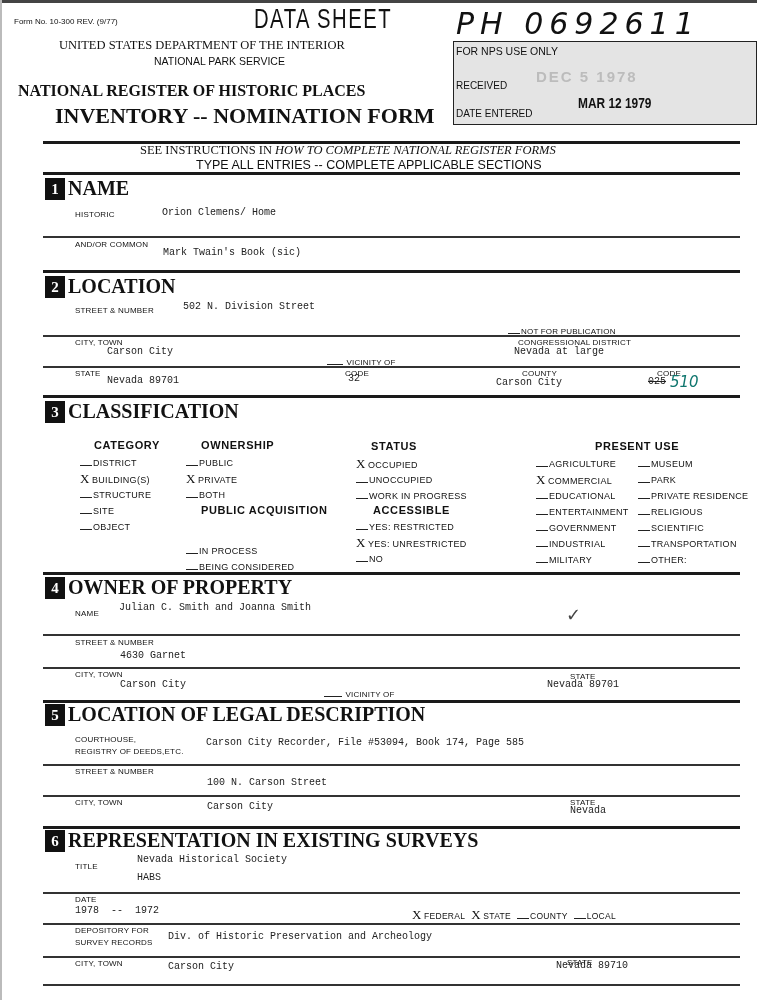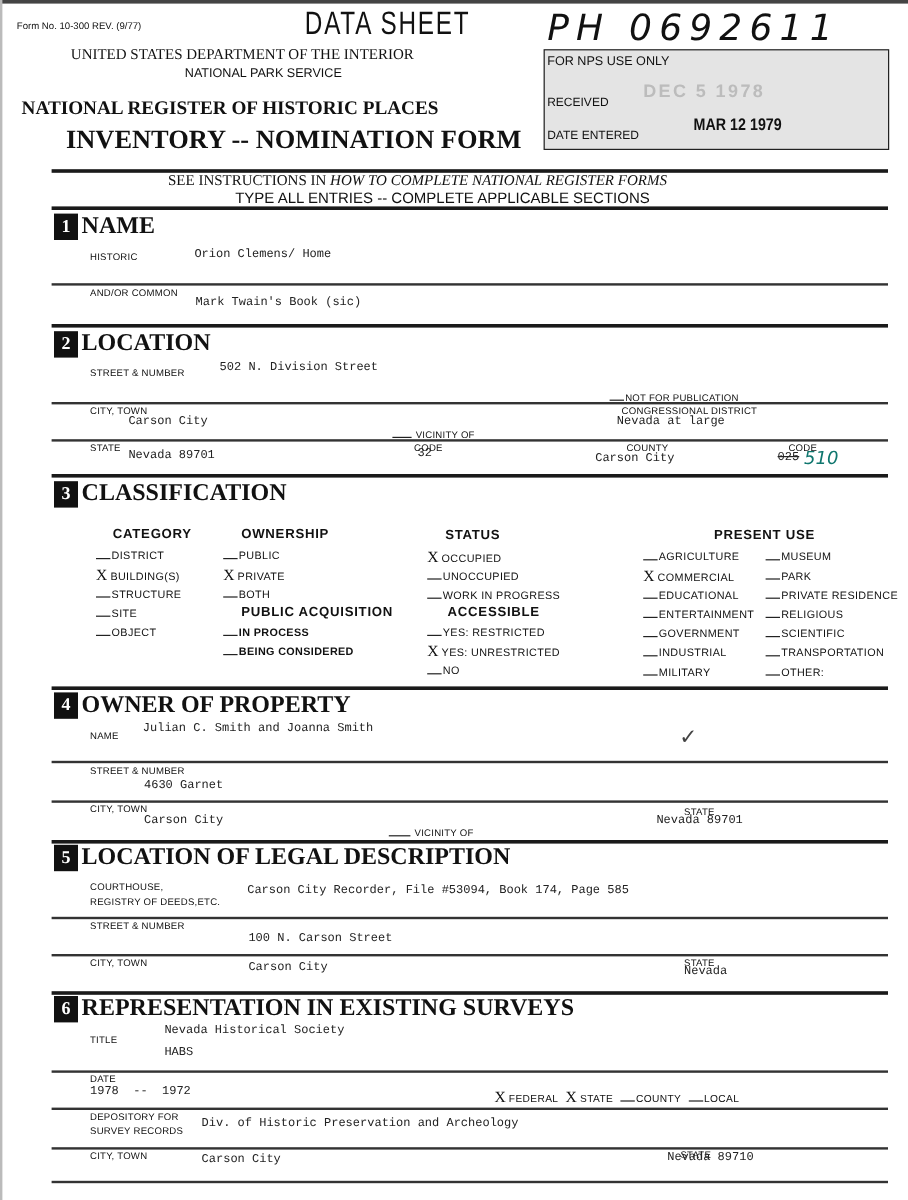--- a/index.html
+++ b/index.html
@@ -11,21 +11,21 @@
   .lbl { font-family:"Liberation Sans", sans-serif; font-size:8px; letter-spacing:0.2px; }
   .type { font-family:"Liberation Mono", monospace; font-size:10px; color:#222; }
   .serifbold { font-family:"Liberation Serif", serif; font-weight:bold; }
   .secnum { display:inline-block; background:#111; color:#fff; font-family:"Liberation Serif", serif; font-weight:bold; font-size:15px; width:20px; height:22px; text-align:center; line-height:22px; margin-right:3px; vertical-align:middle; }
   .sectitle { font-family:"Liberation Serif", serif; font-weight:bold; font-size:20px; vertical-align:middle; }
   .colhead { font-family:"Liberation Sans", sans-serif; font-weight:bold; font-size:11px; letter-spacing:0.6px; }
   .opt { font-family:"Liberation Sans", sans-serif; font-size:9px; letter-spacing:0.3px; height:16px; line-height:16px; }
   .mark { font-family:"Liberation Serif", serif; font-size:13px; display:inline-block; width:12px; }
   .blank { display:inline-block; width:12px; border-bottom:1px solid #222; height:9px; margin-right:1px; vertical-align:baseline;}
   .hand { font-family:"DejaVu Sans", sans-serif; font-style:italic; }
-  .npsbox { position:absolute; left:453px; top:41px; width:286px; height:82px; border:1.5px solid #222; background:#e4e4e4; }
+  .npsbox { position:absolute; left:453px; top:41px; width:286px; height:82px; border:1.5px solid #222; background:#e4e4e4;padding-left:16px; }
   .stamp { font-family:"Liberation Sans", sans-serif; font-weight:bold; }
 </style>
 </head>
 <body>
 
 <div class="abs" style="left:0;top:0;width:757px;height:3px;background:#444;"></div>
 <div class="abs" style="left:0;top:0;width:2px;height:1000px;background:#bbb;"></div>
 
 <div class="abs" style="left:14px;top:17px;font-size:8px;">Form No. 10-300   REV. (9/77)</div>
 <div class="abs" style="left:254px;top:4px;font-family:'Liberation Sans Narrow','Liberation Sans',sans-serif;font-size:27px;transform:scaleX(0.75);transform-origin:left;letter-spacing:2px;">DATA SHEET</div>
@@ -97,21 +97,21 @@
     <div class="opt"><span class="blank"></span><span>OBJECT</span></div>
   </div>
 
 <div class="abs colhead" style="left:201px;top:439px;">OWNERSHIP</div>
 <div class="abs" style="left:186px;top:455px;" id="own-list">
     <div class="opt"><span class="blank"></span><span>PUBLIC</span></div>
     <div class="opt"><span class="mark">X</span><span>PRIVATE</span></div>
     <div class="opt"><span class="blank"></span><span>BOTH</span></div>
   </div>
 <div class="abs colhead" style="left:201px;top:504px;">PUBLIC ACQUISITION</div>
-<div class="abs" style="left:186px;top:519px;font-weight:bold;" id="acq-list">
+<div class="abs" style="left:186px;top:543px;" id="acq-list">
     <div class="opt"><span class="blank"></span><span>IN PROCESS</span></div>
     <div class="opt"><span class="blank"></span><span>BEING CONSIDERED</span></div>
   </div>
 
 <div class="abs colhead" style="left:371px;top:440px;">STATUS</div>
 <div class="abs" style="left:356px;top:456px;" id="status-list">
     <div class="opt"><span class="mark">X</span><span>OCCUPIED</span></div>
     <div class="opt"><span class="blank"></span><span>UNOCCUPIED</span></div>
     <div class="opt"><span class="blank"></span><span>WORK IN PROGRESS</span></div>
   </div>

